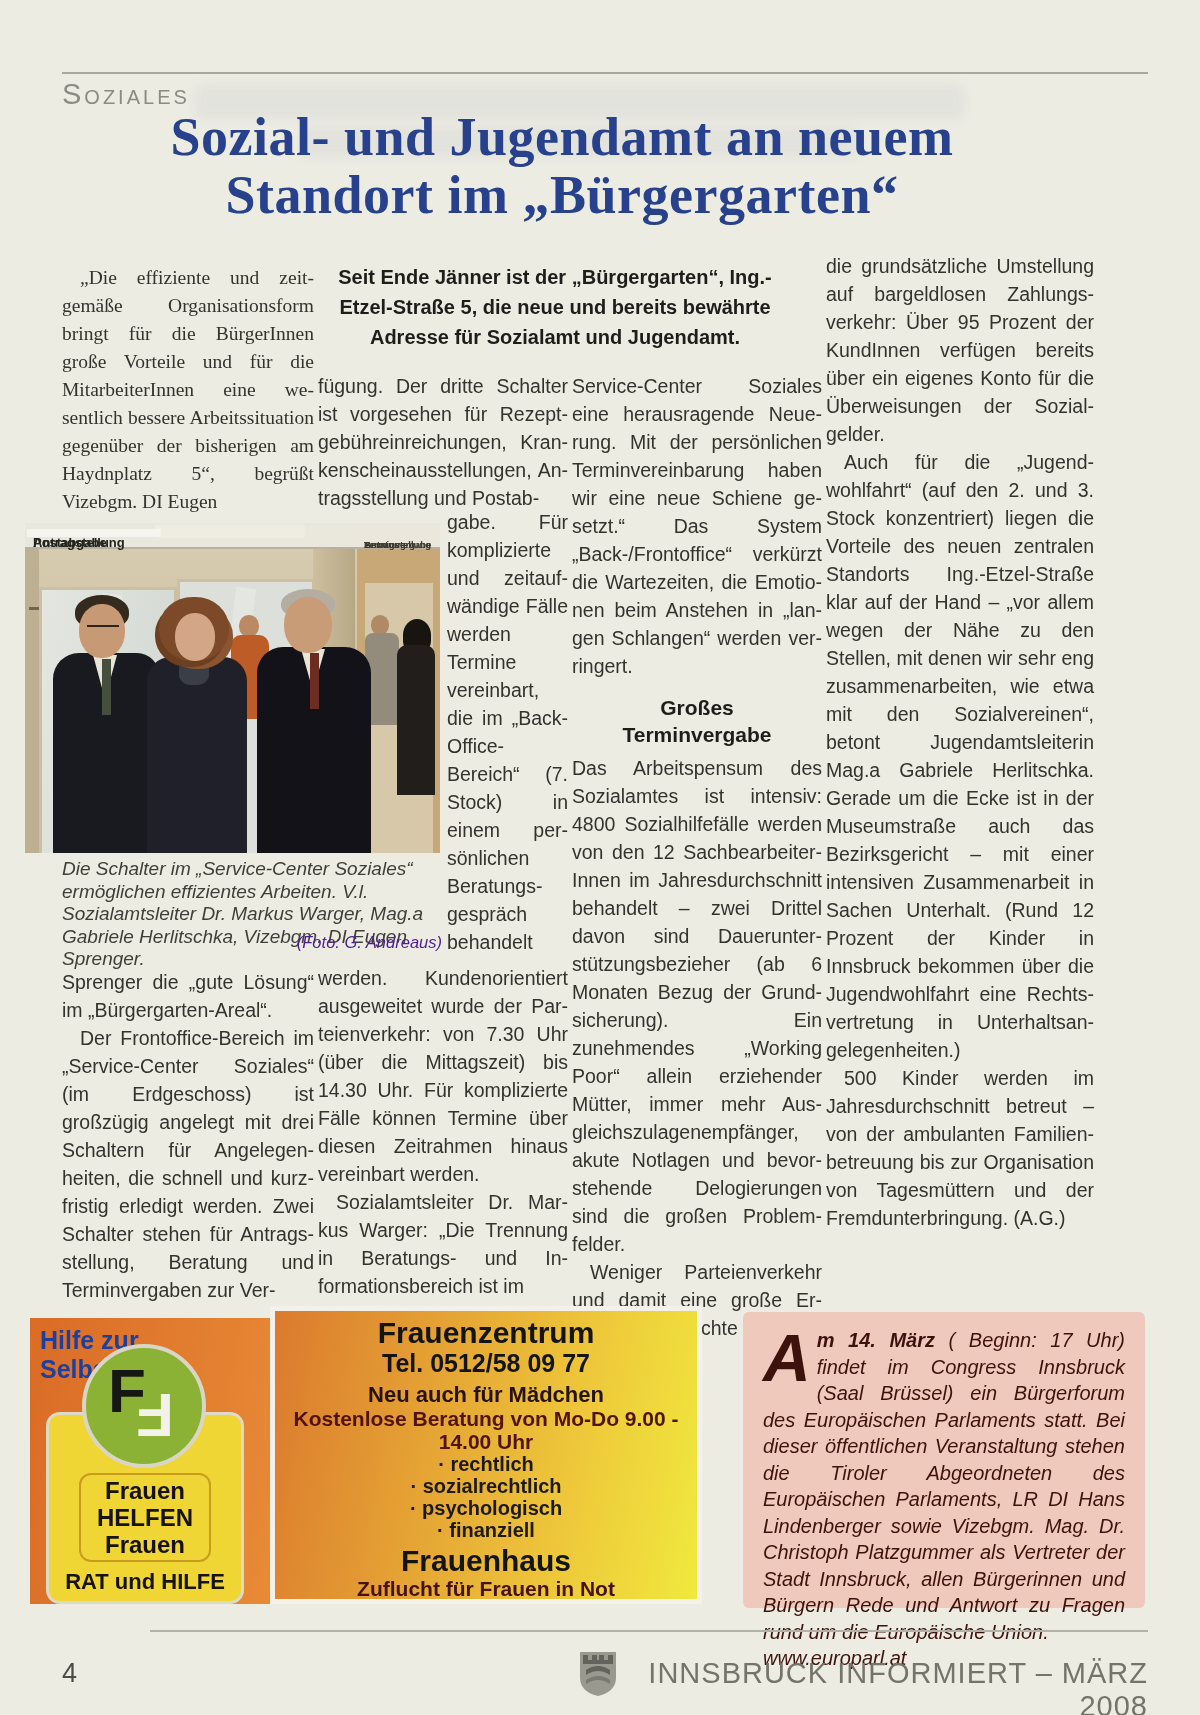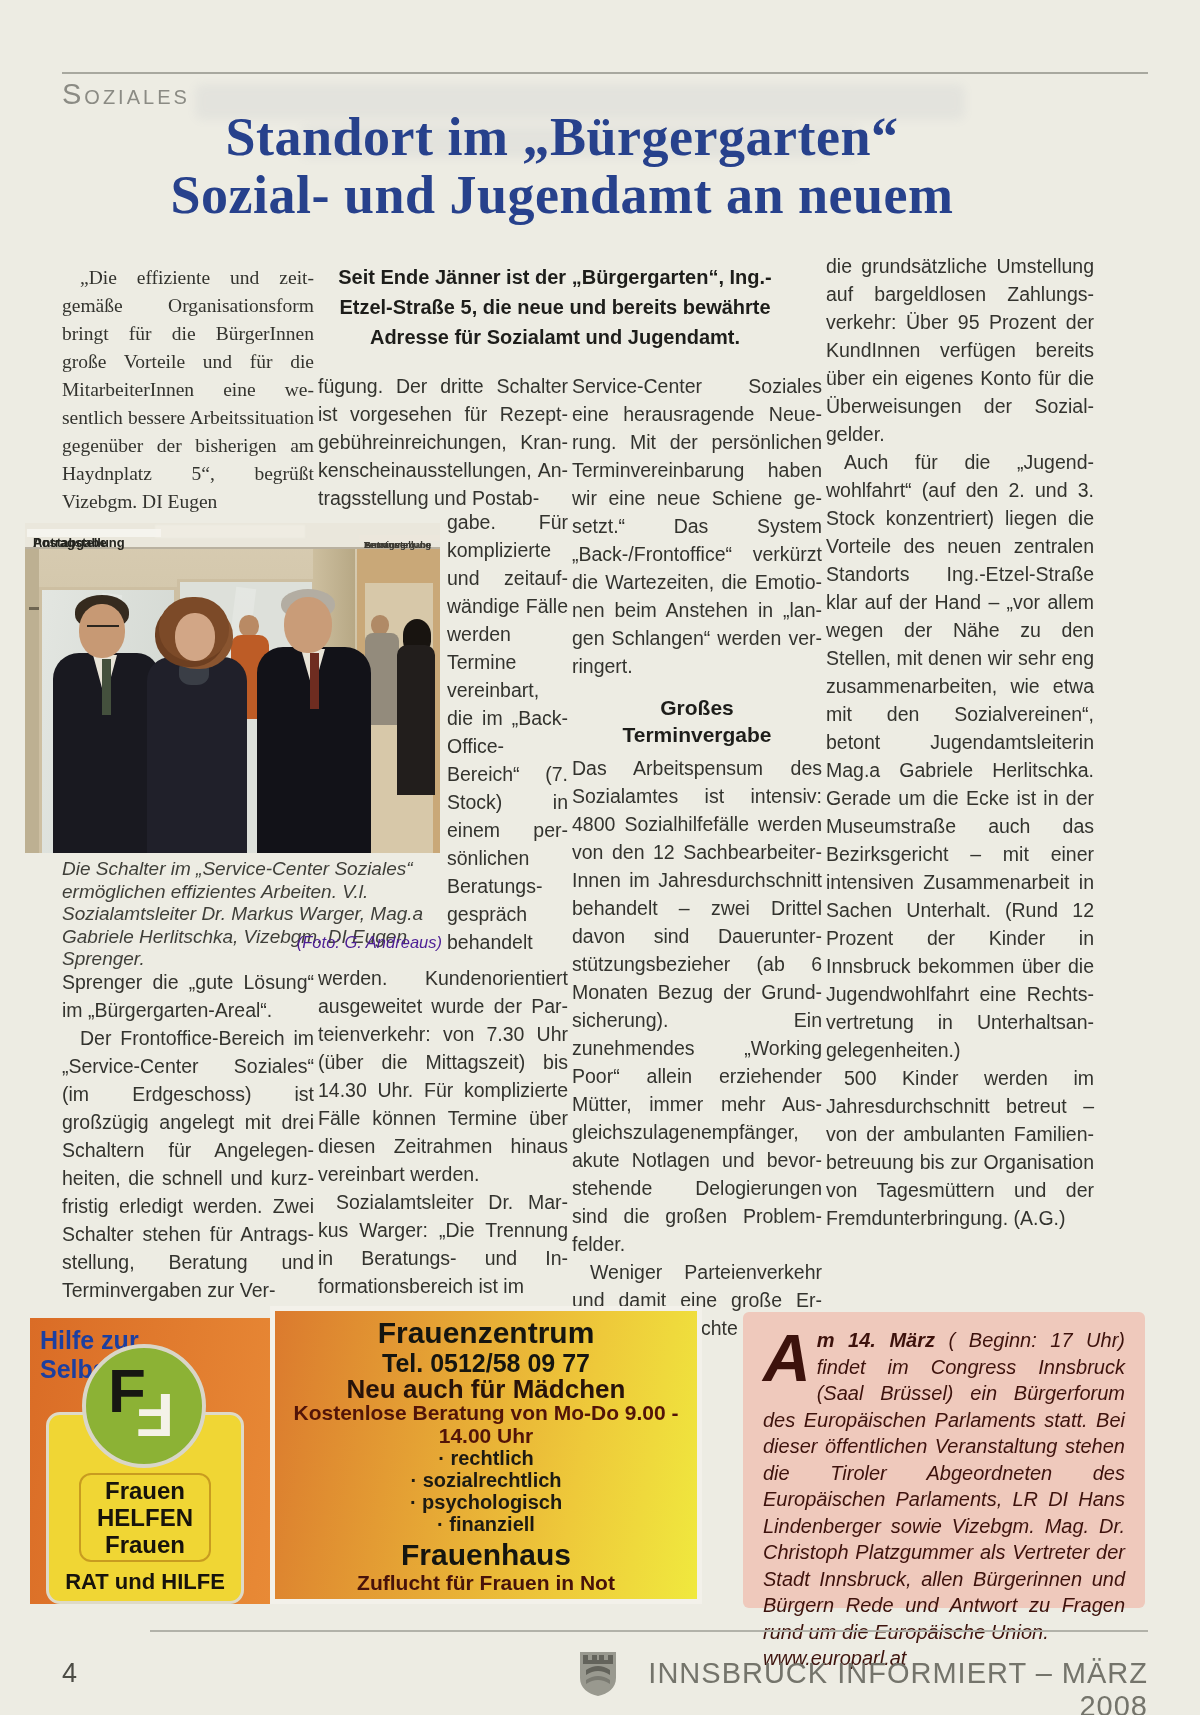--- a/index.html
+++ b/index.html
@@ -97,21 +97,21 @@
   .yellow-box{position:absolute;left:16px;top:94px;width:198px;height:192px;background:#f0d634;
               border:3px solid #dedac8;border-radius:14px;z-index:1;box-sizing:border-box;}
   .fh-lines{margin:58px auto 0;width:128px;border:2px solid #c89c20;border-radius:12px;
             text-align:center;font-weight:900;font-size:24px;line-height:27px;color:#17130c;padding:2px 0;}
   .rat{margin-top:7px;text-align:center;font-weight:900;font-size:22px;color:#17130c;}
   .ad-mid{position:absolute;left:270px;top:1306px;width:432px;height:298px;box-sizing:border-box;
           border:5px solid #f3f1ea;background:linear-gradient(100deg,#db7a2e,#eec93a 70%,#f0e93e);
           text-align:center;padding-top:5px;overflow:hidden;}
   .fz-title{font-weight:bold;font-size:30px;line-height:33px;color:#151510;}
   .fz-phone{font-weight:bold;font-size:25px;line-height:28px;color:#151510;}
-  .fz-sub1{margin-top:0;font-weight:bold;font-size:26px;line-height:24px;color:#27130a;}
+  .fz-sub1{margin-top:6px;font-weight:bold;font-size:22px;line-height:24px;color:#27130a;}
   .fz-sub2{font-weight:bold;font-size:21px;line-height:23px;color:#521408;}
   .fz-bullet{font-weight:bold;font-size:20px;line-height:22px;color:#1d1a12;}
   .fz-bullet::before{content:"· ";}
   .fz-title2{margin-top:3px;font-weight:bold;font-size:30px;line-height:33px;color:#151510;}
   .fz-sub3{font-weight:bold;font-size:21px;line-height:23px;color:#47120a;}
   .eu-box{position:absolute;left:743px;top:1312px;width:402px;height:296px;box-sizing:border-box;
           background:#efc9bc;border-radius:6px;padding:15px 20px 0;font-style:italic;
           font-size:20px;line-height:26.5px;color:#3d120c;text-align:justify;}
   .dropcap{float:left;font-size:66px;line-height:54px;font-weight:bold;padding:4px 6px 0 0;}
   .eu-bold{font-weight:bold;}
@@ -128,22 +128,22 @@
 
 <div class="page">
 
   <div class="kicker">Soziales</div>
   <div class="kicker-rule"></div>
 
   <div class="ghost g1"></div>
   <div class="ghost g2"></div>
 
   <div class="headline">
+    <div>Sozial- und Jugendamt an neuem</div>
     <div>Standort im „Bürgergarten“</div>
-    <div>Sozial- und Jugendamt an neuem</div>
   </div>
 
   <div class="lead">Seit Ende Jänner ist der „Bürgergarten“, Ing.-Etzel-Straße 5, die neue und bereits bewährte Adresse für Sozialamt und Jugendamt.</div>
 
   <div class="col1top bodytxt">
     <p>„Die effiziente und zeit­gemäße Organisations­form bringt für die Bürger­Innen große Vorteile und für die Mitarbeiter­Innen eine we­sentlich bessere Arbeits­si­tuation gegen­über der bis­herigen am Haydnplatz 5“, begrüßt Vizebgm. DI Eugen</p>
   </div>
 
   <div class="col2top bodytxt">
     <p>fügung. Der dritte Schalter ist vorgesehen für Rezept­gebühr­ein­reichungen, Kran­ken­schein­aus­stellungen, An­trags­stellung und Postab-</p>

